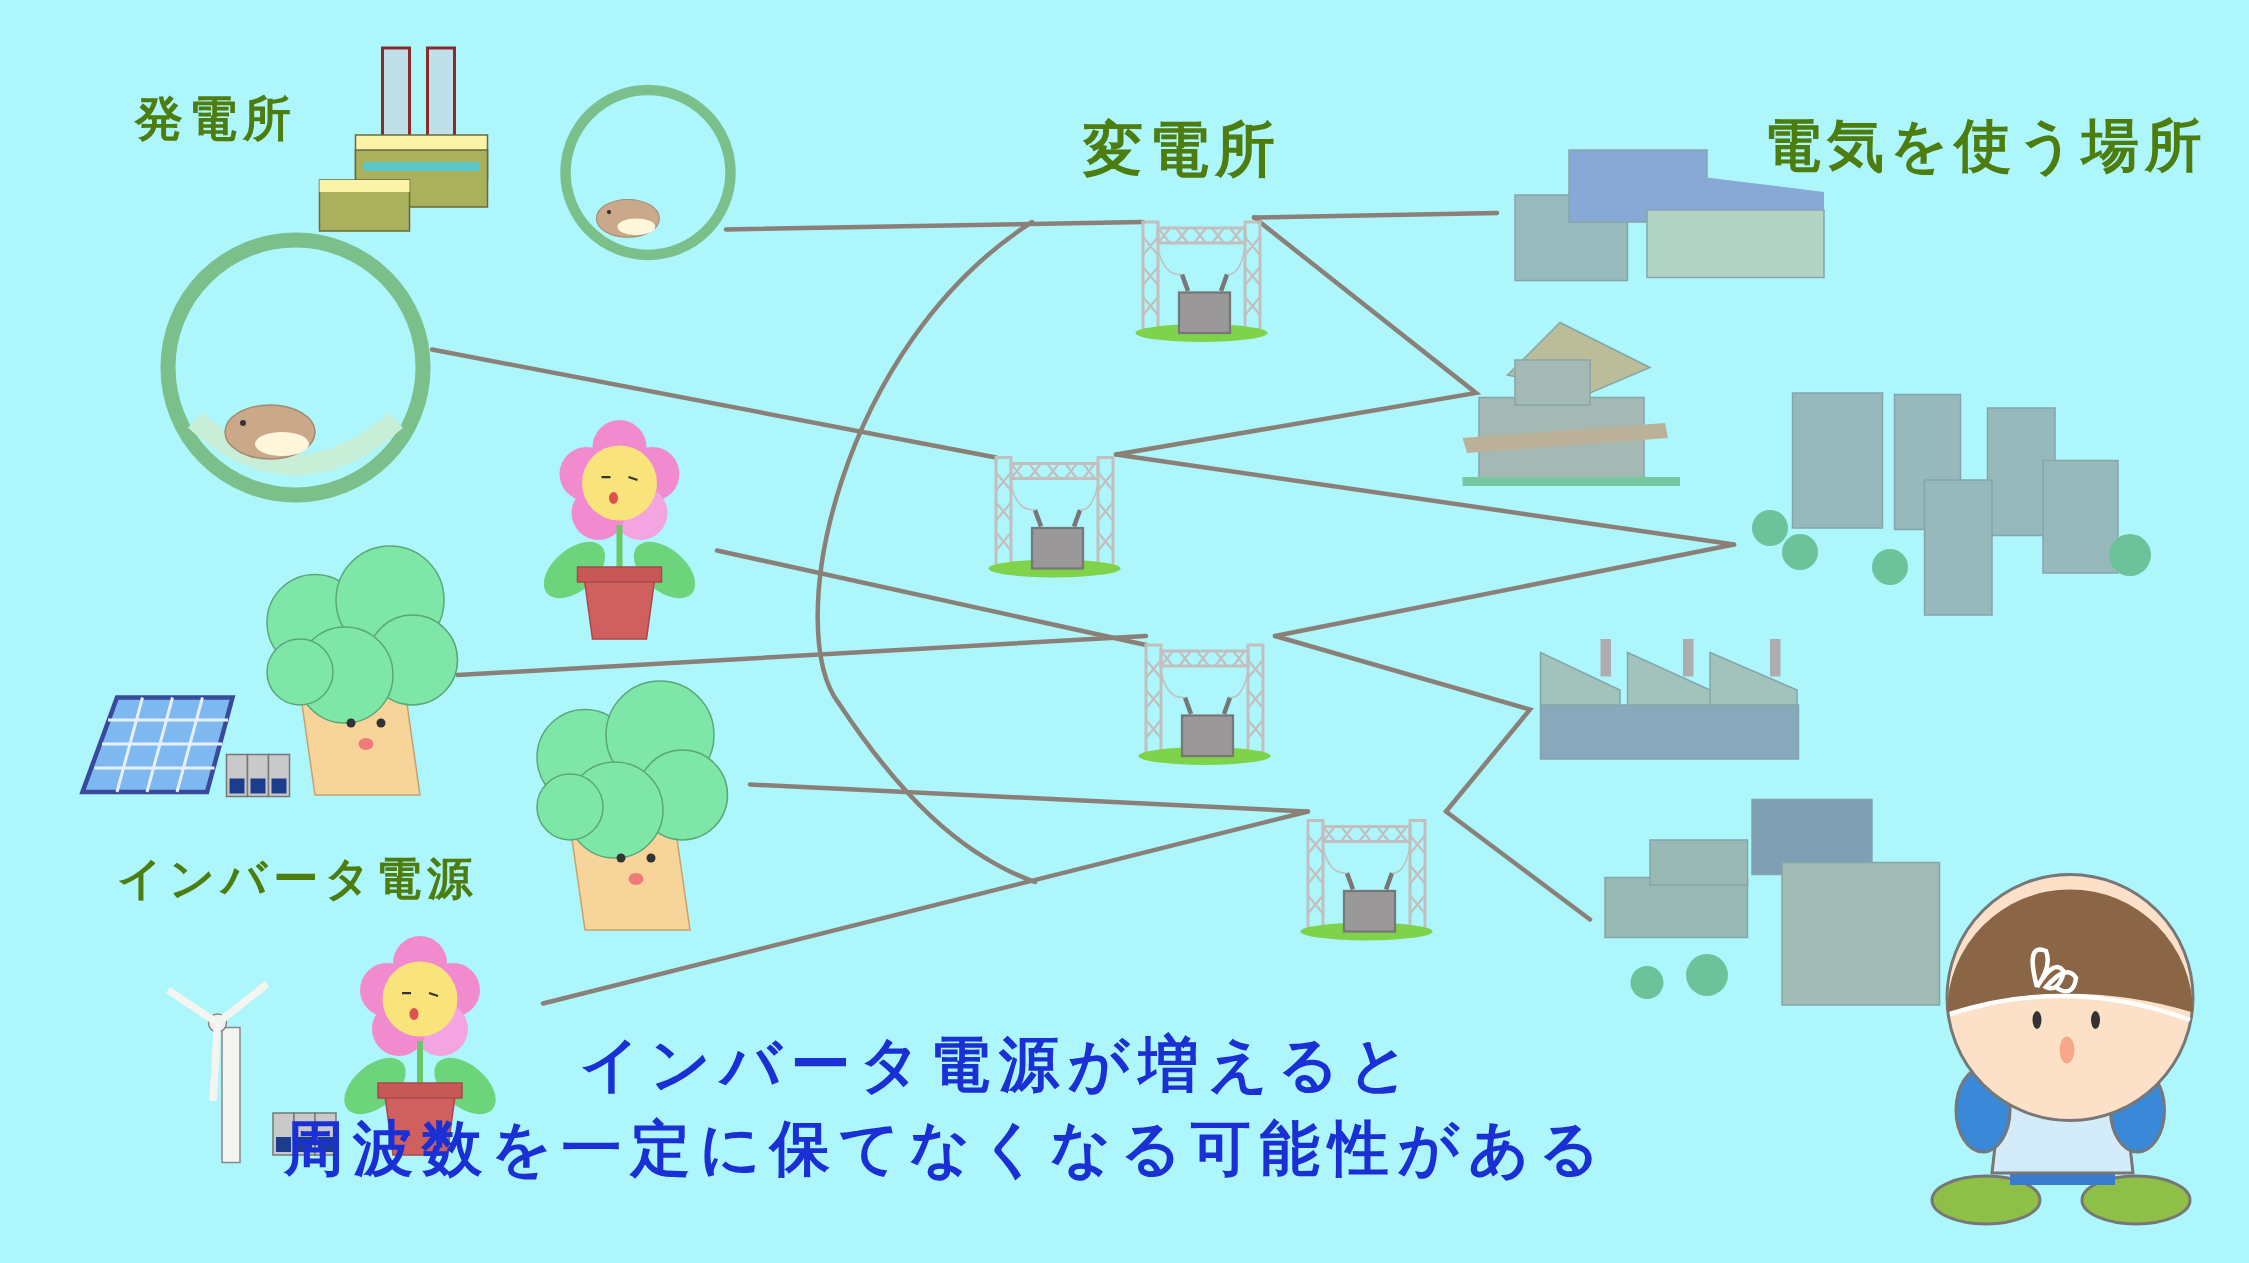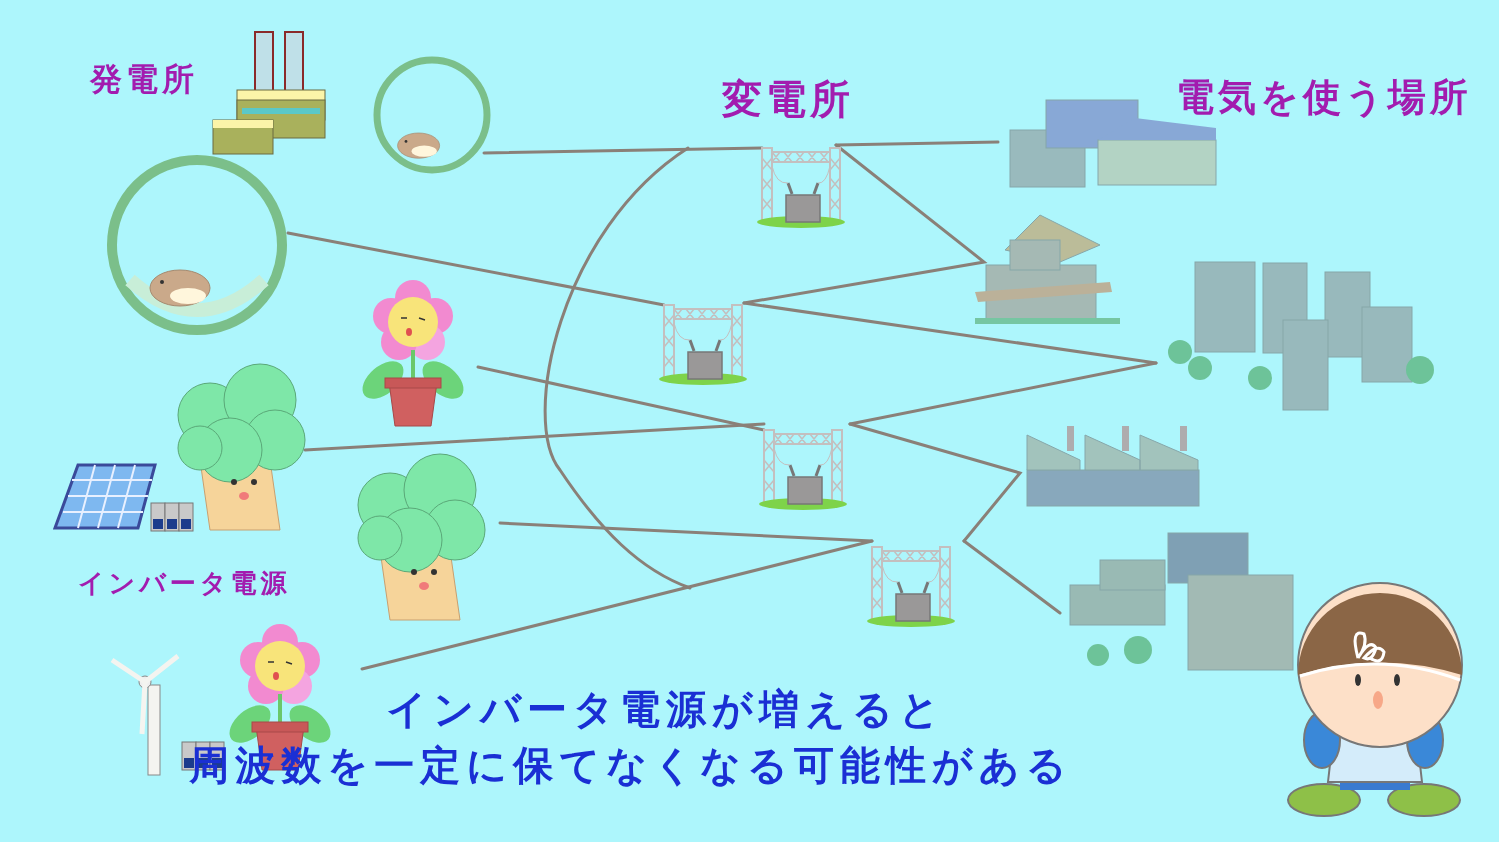--- a/index.html
+++ b/index.html
@@ -1,17 +1,17 @@
 <!DOCTYPE html>
 <html><head>
 <meta charset="utf-8">
 <style>
   html, body { margin: 0; padding: 0; }
   body { width: 1499px; height: 842px; overflow: hidden; background: #adf6fc; position: relative; font-family: "DejaVu Sans", sans-serif; }
-  .label { position: absolute; color: #a21caf; font-weight: bold; letter-spacing: 4px; white-space: nowrap; }
+  .label { position: absolute; color: #4d7c0f; font-weight: bold; letter-spacing: 4px; white-space: nowrap; }
   .caption { position: absolute; left: 0; width: 1282px; text-align: center; color: #1a2fd4; font-weight: bold; letter-spacing: 6px; white-space: nowrap; }
   svg.scene { position: absolute; left: 0; top: 0; }
 </style>
 </head>
 <body>
 
 <svg class="scene" width="1499" height="842">
   <g stroke="#8a8078" stroke-width="3" fill="none" stroke-linecap="round">
 
     <path d="M688,148 C560,230 520,420 560,470 C600,530 640,570 690,588"></path>
@@ -181,16 +181,16 @@
     <path d="M1358,658 q-8,-30 6,-24 q4,10 -6,24 q12,-20 18,-10 q-4,14 -12,10 q14,-16 20,-6 q-2,14 -14,6" fill="none" stroke="#fff" stroke-width="3"></path>
     <ellipse cx="1358" cy="680" rx="3" ry="6" fill="#333"></ellipse>
     <ellipse cx="1397" cy="680" rx="3" ry="6" fill="#333"></ellipse>
     <ellipse cx="1378" cy="700" rx="5" ry="9" fill="#f7a888"></ellipse>
   </g>
 </svg>
 
 <div class="label" style="left:90px; top:58px; font-size:32px;">発電所</div>
 <div class="label" style="left:722px; top:72px; font-size:40px;">変電所</div>
 <div class="label" style="left:1176px; top:72px; font-size:38px;">電気を使う場所</div>
-<div class="label" style="left:78px; top:566px; font-size:26px;">インバータ電源</div>
+<div class="label" style="left:78px; top:566px; font-size:30px;">インバータ電源</div>
 
 <div class="caption" style="top:682px; font-size:40px; padding-left:50px; box-sizing:border-box;">インバータ電源が増えると</div>
 <div class="caption" style="top:738px; font-size:40px; padding-right:20px; box-sizing:border-box;">周波数を一定に保てなくなる可能性がある</div>
 
 </body></html>

